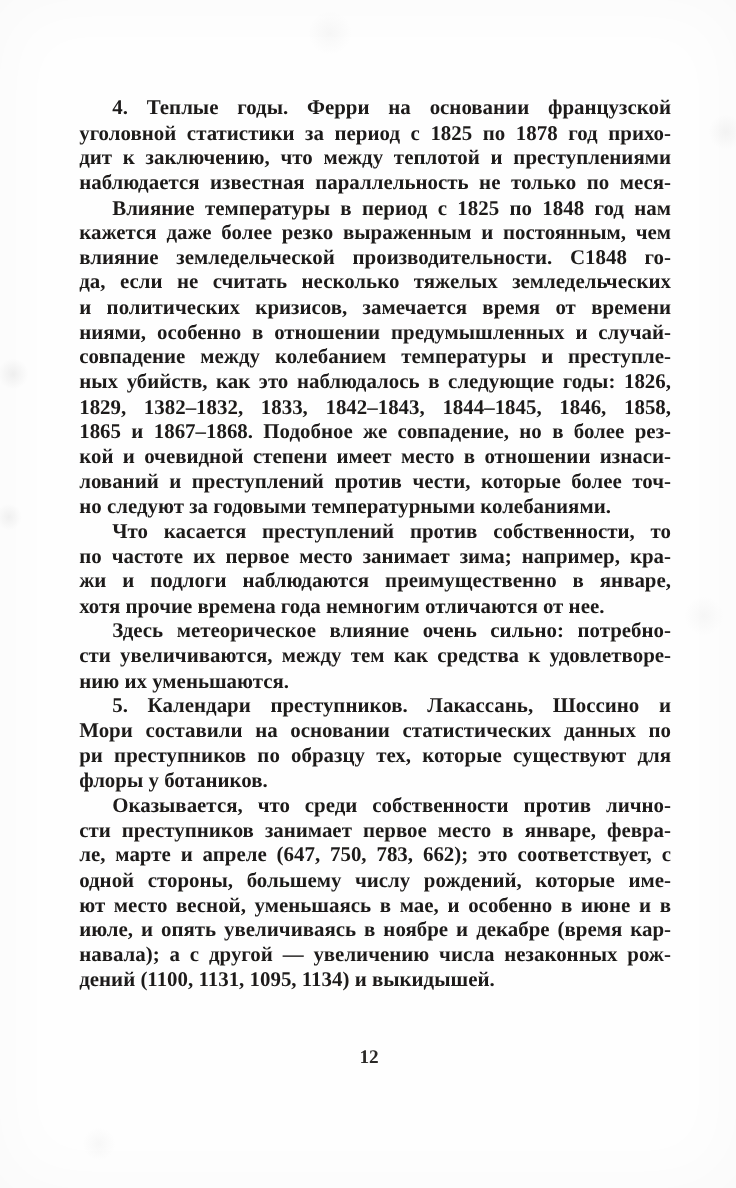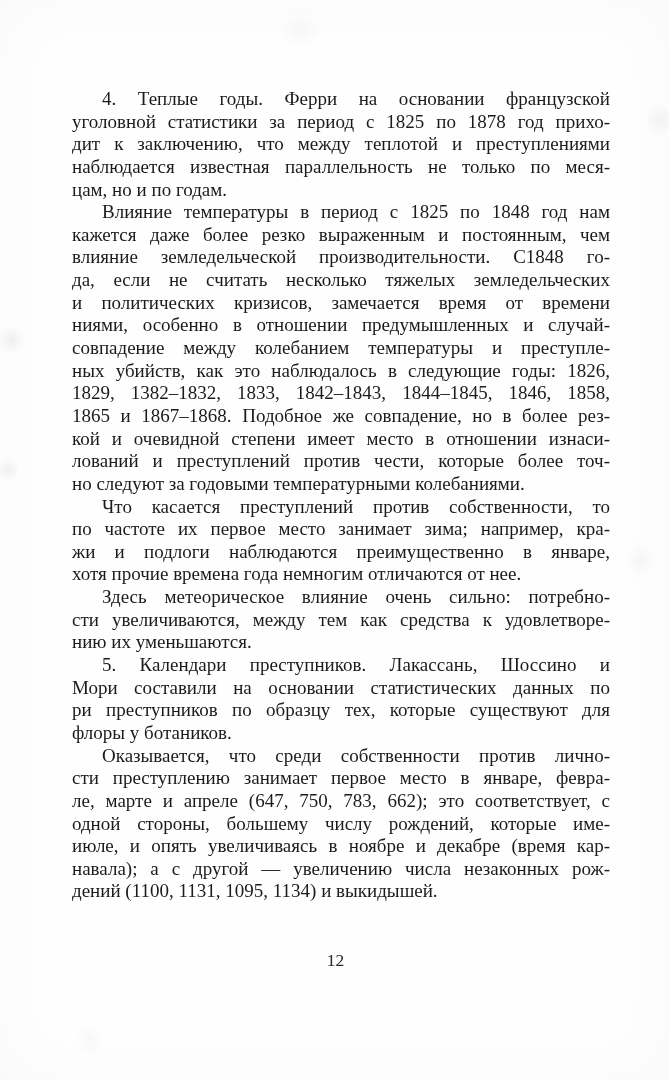--- a/index.html
+++ b/index.html
@@ -17,20 +17,21 @@
       radial-gradient(circle 14px at 12px 340px, rgba(120,120,120,0.10), rgba(120,120,120,0) 14px),
       radial-gradient(circle 12px at 8px 470px, rgba(120,120,120,0.09), rgba(120,120,120,0) 12px),
       radial-gradient(circle 16px at 660px 120px, rgba(120,120,120,0.07), rgba(120,120,120,0) 16px),
       radial-gradient(circle 18px at 640px 560px, rgba(120,120,120,0.05), rgba(120,120,120,0) 18px),
       radial-gradient(circle 20px at 300px 30px, rgba(120,120,120,0.05), rgba(120,120,120,0) 20px),
       radial-gradient(circle 15px at 90px 1040px, rgba(120,120,120,0.05), rgba(120,120,120,0) 15px);
     box-shadow: inset 0 0 70px rgba(0,0,0,0.025);
     overflow: hidden;
     font-family: "Liberation Serif", "DejaVu Serif", serif;
     color: #1d1b1a;
+    font-weight: bold;
   }
   .text-block {
     position: absolute;
     left: 72px;
     top: 88px;
     width: 538px;
     font-size: 19px;
     line-height: 22.65px;
   }
   .paragraph {
@@ -65,21 +66,20 @@
 </head>
 <body>
 
 <div class="page">
   <div class="text-block">
       <div class="paragraph">
         <div class="line first">4. Теплые годы. Ферри на основании французской</div>
         <div class="line">уголовной статистики за период с 1825 по 1878 год прихо-</div>
         <div class="line">дит к заключению, что между теплотой и преступлениями</div>
         <div class="line">наблюдается известная параллельность не только по меся-</div>
-        <div class="line last">цам, но и по годам.</div>
       </div>
       <div class="paragraph">
         <div class="line first">Влияние температуры в период с 1825 по 1848 год нам</div>
         <div class="line">кажется даже более резко выраженным и постоянным, чем</div>
         <div class="line">влияние земледельческой производительности. С1848 го-</div>
         <div class="line">да, если не считать несколько тяжелых земледельческих</div>
         <div class="line">и политических кризисов, замечается время от времени</div>
         <div class="line">ниями, особенно в отношении предумышленных и случай-</div>
         <div class="line">совпадение между колебанием температуры и преступле-</div>
         <div class="line">ных убийств, как это наблюдалось в следующие годы: 1826,</div>
@@ -101,22 +101,23 @@
         <div class="line last">нию их уменьшаются.</div>
       </div>
       <div class="paragraph">
         <div class="line first">5. Календари преступников. Лакассань, Шоссино и</div>
         <div class="line">Мори составили на основании статистических данных по</div>
         <div class="line">ри преступников по образцу тех, которые существуют для</div>
         <div class="line last">флоры у ботаников.</div>
       </div>
       <div class="paragraph">
         <div class="line first">Оказывается, что среди собственности против лично-</div>
-        <div class="line">сти преступлению занимает первое место в январе, февра-</div>
+        <div class="line">сти преступников занимает первое место в январе, февра-</div>
         <div class="line">ле, марте и апреле (647, 750, 783, 662); это соответствует, с</div>
         <div class="line">одной стороны, большему числу рождений, которые име-</div>
+        <div class="line">ют место весной, уменьшаясь в мае, и особенно в июне и в</div>
         <div class="line">июле, и опять увеличиваясь в ноябре и декабре (время кар-</div>
         <div class="line">навала); а с другой — увеличению числа незаконных рож-</div>
         <div class="line last">дений (1100, 1131, 1095, 1134) и выкидышей.</div>
       </div>
     </div>
   <div class="page-number">12</div>
 </div>
 
 </body></html>

